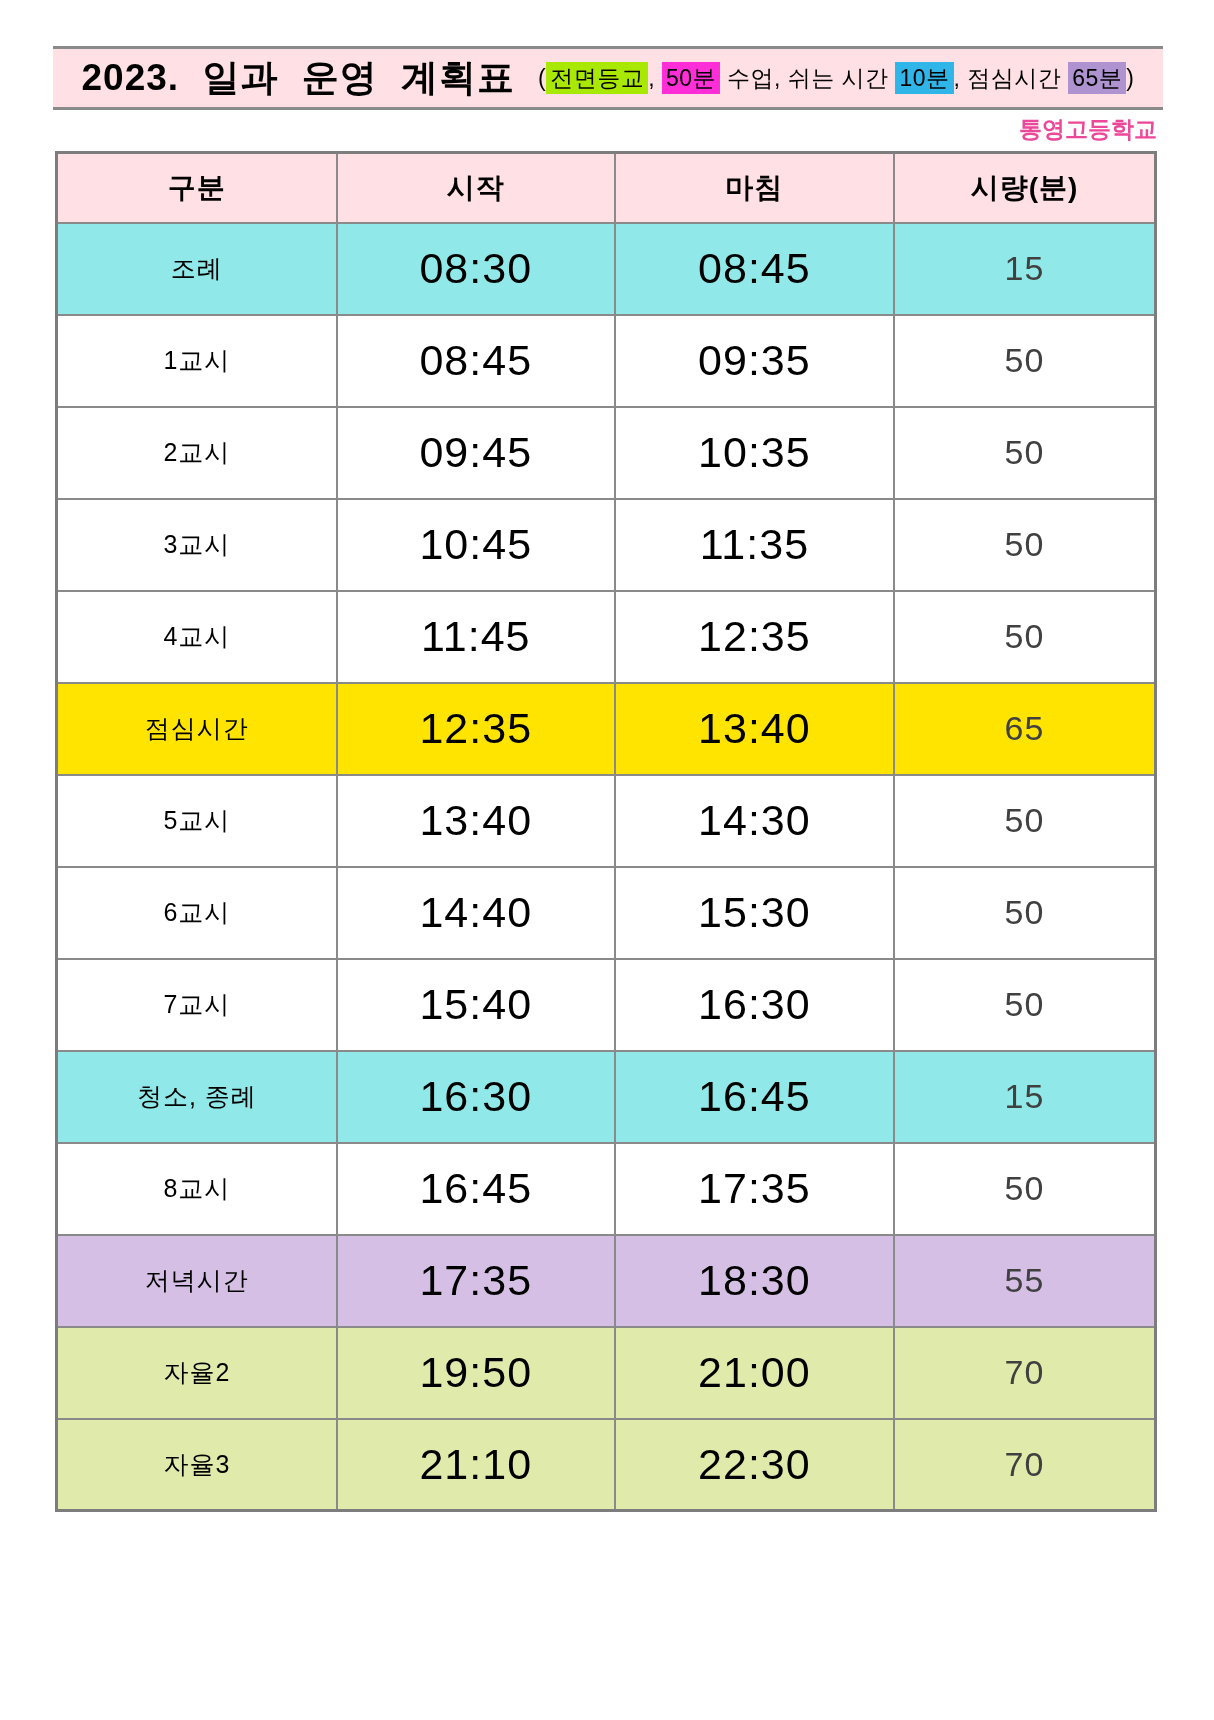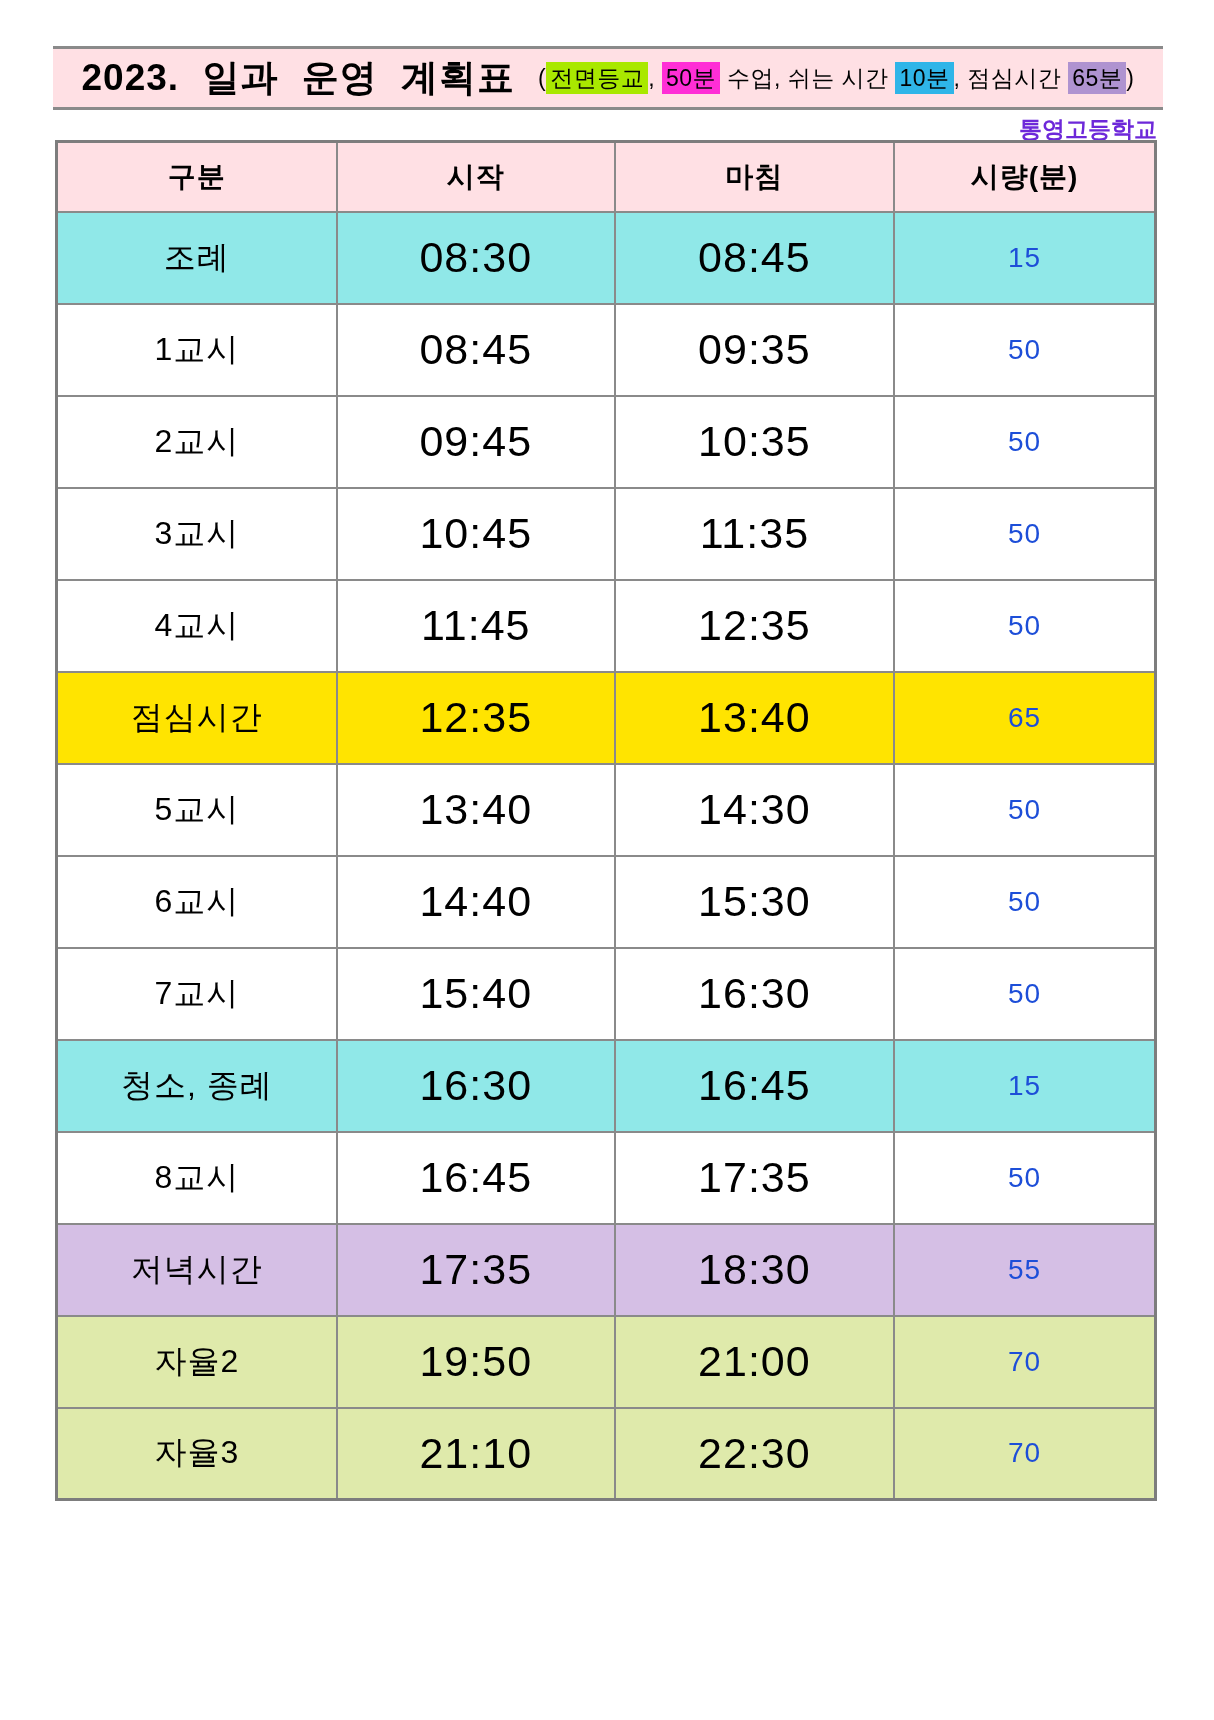--- a/index.html
+++ b/index.html
@@ -25,43 +25,43 @@
   }
   .hl { padding:3px 4px; }
   .hl-green   { background:#a9e800; }
   .hl-magenta { background:#ff2ed6; }
   .hl-cyan    { background:#2fb5e8; }
   .hl-purple  { background:#af93d0; }
 
   
   .school-name {
     position:absolute; top:114px; right:57px;
-    font-size:23px; font-weight:bold; color:#6d28d9;
+    font-size:23px; font-weight:bold; color:#ec4899;
   }
 
   
   table.schedule {
-    position:absolute; left:55px; top:140px; width:1102px;
+    position:absolute; left:55px; top:151px; width:1102px;
     border-collapse:collapse; table-layout:fixed;
     border:3px solid #7d7d7d;
   }
   table.schedule col.c1 { width:25.5%; }
   table.schedule col.c2 { width:25.3%; }
   table.schedule col.c3 { width:25.4%; }
   table.schedule col.c4 { width:23.8%; }
   table.schedule th, table.schedule td {
     border:2px solid #8a8a8a; text-align:center; vertical-align:middle;
     padding:0; overflow:hidden;
   }
   table.schedule thead tr { height:70px; background:#ffe0e4; }
   table.schedule th { font-size:28px; font-weight:bold; color:#000; letter-spacing:1px; }
   table.schedule tbody tr { height:92px; }
-  td.cell-label { font-size:32px; color:#000; letter-spacing:1px; }
+  td.cell-label { font-size:25px; color:#000; letter-spacing:1px; }
   td.cell-time  { font-size:43px; color:#000000; letter-spacing:1px; font-weight:normal; }
-  td.cell-min   { font-size:28px; color:#1d4ed8; letter-spacing:1px; }
+  td.cell-min   { font-size:34px; color:#404040; letter-spacing:1px; }
 
   .row-white  { background:#ffffff; }
   .row-cyan   { background:#90e8e8; }
   .row-yellow { background:#ffe400; }
   .row-purple { background:#d5bfe5;border-radius:17px; }
   .row-green  { background:#dfeaab; }
 </style>
 </head>
 <body>
 

